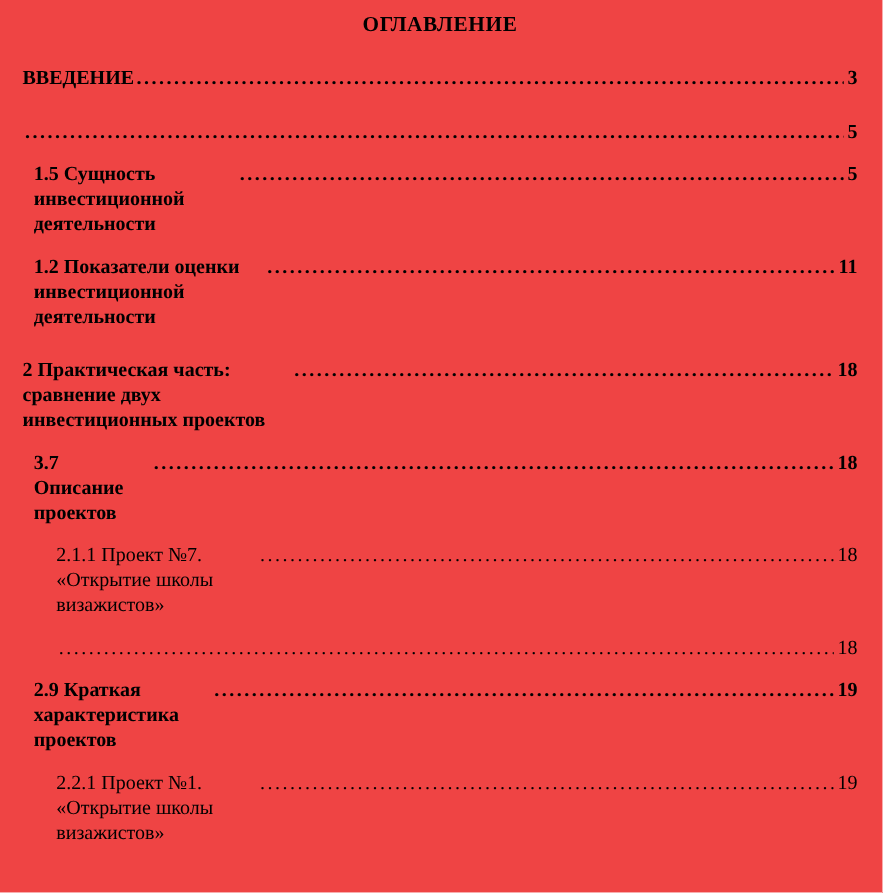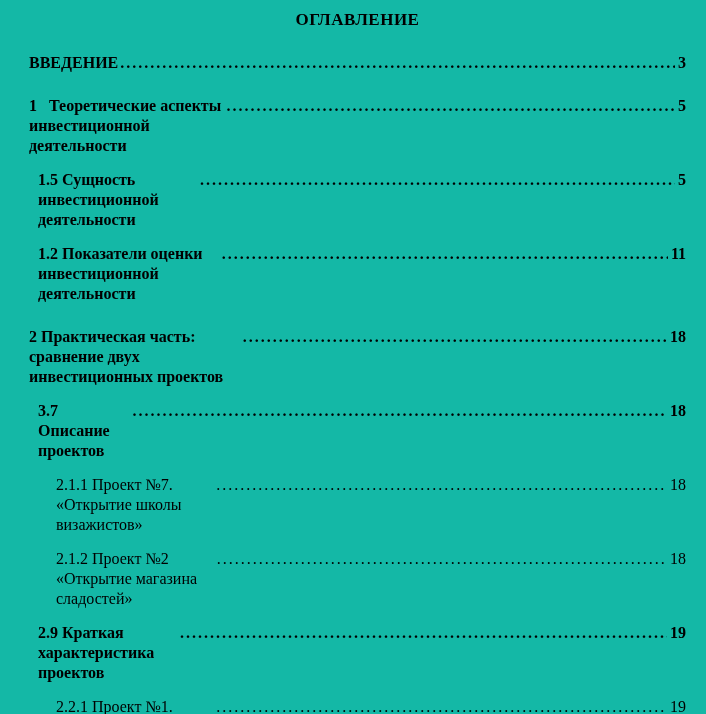--- a/index.html
+++ b/index.html
@@ -4,24 +4,24 @@
 <style>
   html, body {
     margin: 0;
     padding: 0;
     background: #ffffff;
   }
   .page {
     width: 706px;
     height: 714px;
     box-sizing: border-box;
-    background: #14b8a6;
+    background: #ef4444;
     color: #000000;
     font-family: "Liberation Serif", "DejaVu Serif", serif;
-    padding: 8px 20px 6px 29px;
+    padding: 8px 20px 6px 18px;
     overflow: hidden;
   }
   .toc-title {
     margin: 2px 0 14px 0;
     text-align: center;
     font-size: 17px;
     font-weight: bold;
     letter-spacing: 0.5px;
   }
   .toc-list { width: 100%; }
@@ -56,21 +56,20 @@
 
 <div class="page">
   <h1 class="toc-title">ОГЛАВЛЕНИЕ</h1>
   <div class="toc-list">
       <div class="toc-row level-0 bold gap">
     <span class="toc-label">ВВЕДЕНИЕ</span>
     <span class="toc-dots"></span>
     <span class="toc-page">3</span>
   </div>
       <div class="toc-row level-0 bold gap">
-    <span class="toc-label">1&nbsp;&nbsp;&nbsp;Теоретические аспекты инвестиционной деятельности</span>
     <span class="toc-dots"></span>
     <span class="toc-page">5</span>
   </div>
       <div class="toc-row level-1 bold">
     <span class="toc-label">1.5 Сущность инвестиционной деятельности</span>
     <span class="toc-dots"></span>
     <span class="toc-page">5</span>
   </div>
       <div class="toc-row level-1 bold">
     <span class="toc-label">1.2 Показатели оценки инвестиционной деятельности</span>
@@ -86,21 +85,20 @@
     <span class="toc-label">3.7 Описание проектов</span>
     <span class="toc-dots"></span>
     <span class="toc-page">18</span>
   </div>
       <div class="toc-row level-2">
     <span class="toc-label">2.1.1 Проект №7. «Открытие школы визажистов»</span>
     <span class="toc-dots"></span>
     <span class="toc-page">18</span>
   </div>
       <div class="toc-row level-2">
-    <span class="toc-label">2.1.2 Проект №2 «Открытие магазина сладостей»</span>
     <span class="toc-dots"></span>
     <span class="toc-page">18</span>
   </div>
       <div class="toc-row level-1 bold">
     <span class="toc-label">2.9 Краткая характеристика проектов</span>
     <span class="toc-dots"></span>
     <span class="toc-page">19</span>
   </div>
       <div class="toc-row level-2">
     <span class="toc-label">2.2.1 Проект №1. «Открытие школы визажистов»</span>

